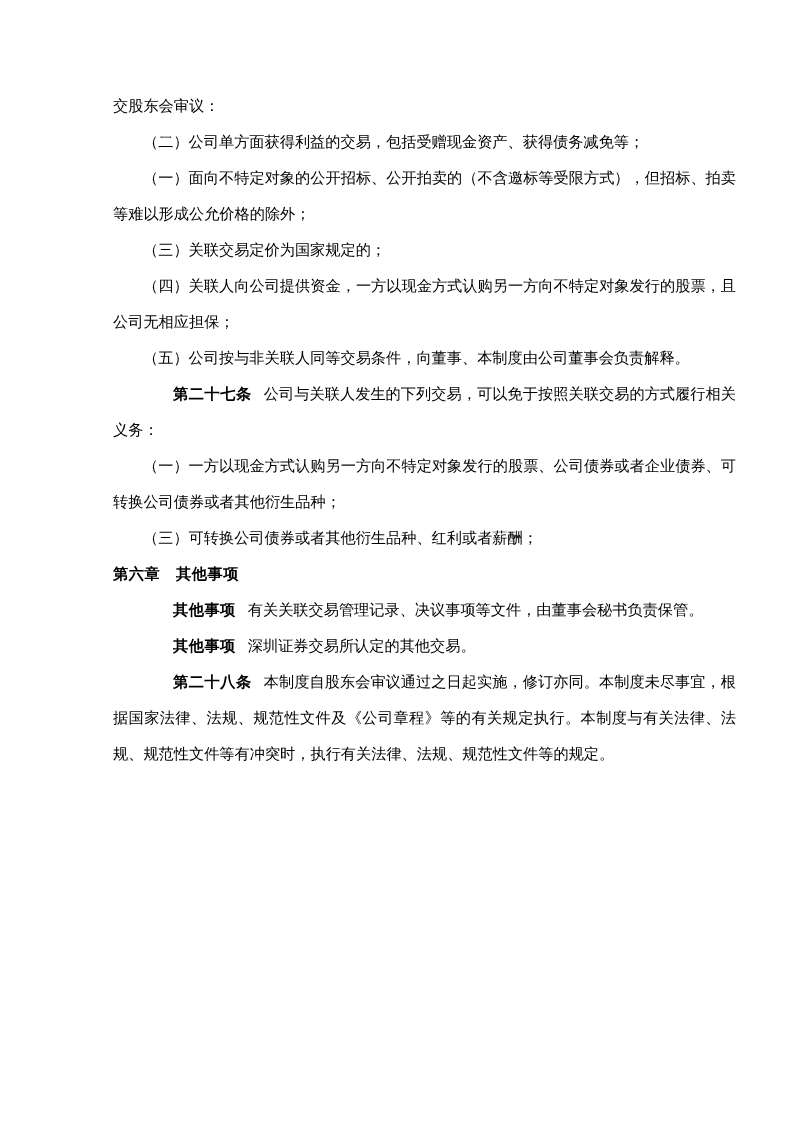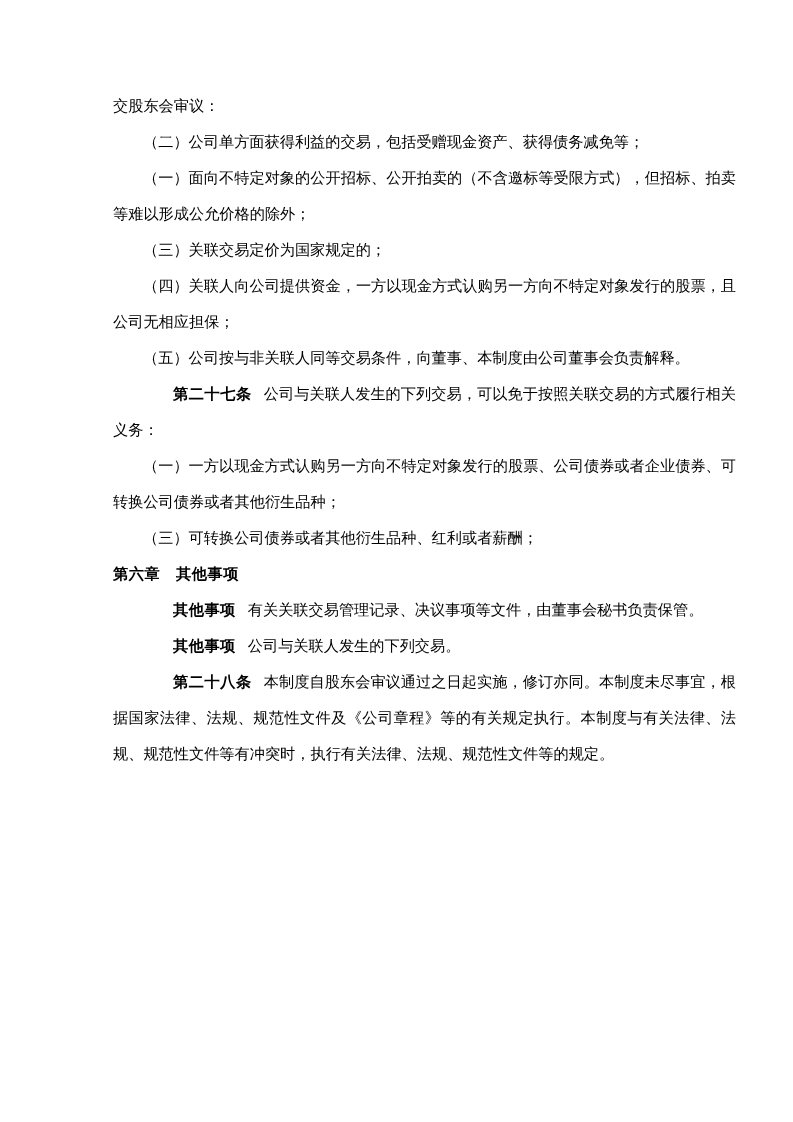--- a/index.html
+++ b/index.html
@@ -68,16 +68,16 @@
       <p class="indent">（二）公司单方面获得利益的交易，包括受赠现金资产、获得债务减免等；</p>
       <p class="indent">（一）面向不特定对象的公开招标、公开拍卖的（不含邀标等受限方式），但招标、拍卖等难以形成公允价格的除外；</p>
       <p class="indent">（三）关联交易定价为国家规定的；</p>
       <p class="indent">（四）关联人向公司提供资金，一方以现金方式认购另一方向不特定对象发行的股票，且公司无相应担保；</p>
       <p class="indent">（五）公司按与非关联人同等交易条件，向董事、本制度由公司董事会负责解释。</p>
       <p class="indent2"><span class="art-label">第二十七条</span><span class="art-gap"></span><span>公司与关联人发生的下列交易，可以免于按照关联交易的方式履行相关义务：</span></p>
       <p class="indent">（一）一方以现金方式认购另一方向不特定对象发行的股票、公司债券或者企业债券、可转换公司债券或者其他衍生品种；</p>
       <p class="indent">（三）可转换公司债券或者其他衍生品种、红利或者薪酬；</p>
       <p class="heading"><span>第六章</span><span class="heading-gap"></span><span>其他事项</span></p>
       <p class="indent2"><span class="art-label">其他事项</span><span class="art-gap"></span><span>有关关联交易管理记录、决议事项等文件，由董事会秘书负责保管。</span></p>
-      <p class="indent2"><span class="art-label">其他事项</span><span class="art-gap"></span><span>公司与关联人发生的下列交易。</span></p>
+      <p class="indent2"><span class="art-label">其他事项</span><span class="art-gap"></span><span>深圳证券交易所认定的其他交易。</span></p>
       <p class="indent2"><span class="art-label">第二十八条</span><span class="art-gap"></span><span>本制度自股东会审议通过之日起实施，修订亦同。本制度未尽事宜，根据国家法律、法规、规范性文件及《公司章程》等的有关规定执行。本制度与有关法律、法规、规范性文件等有冲突时，执行有关法律、法规、规范性文件等的规定。</span></p>
     </div>
 </div>
 
 </body></html>

